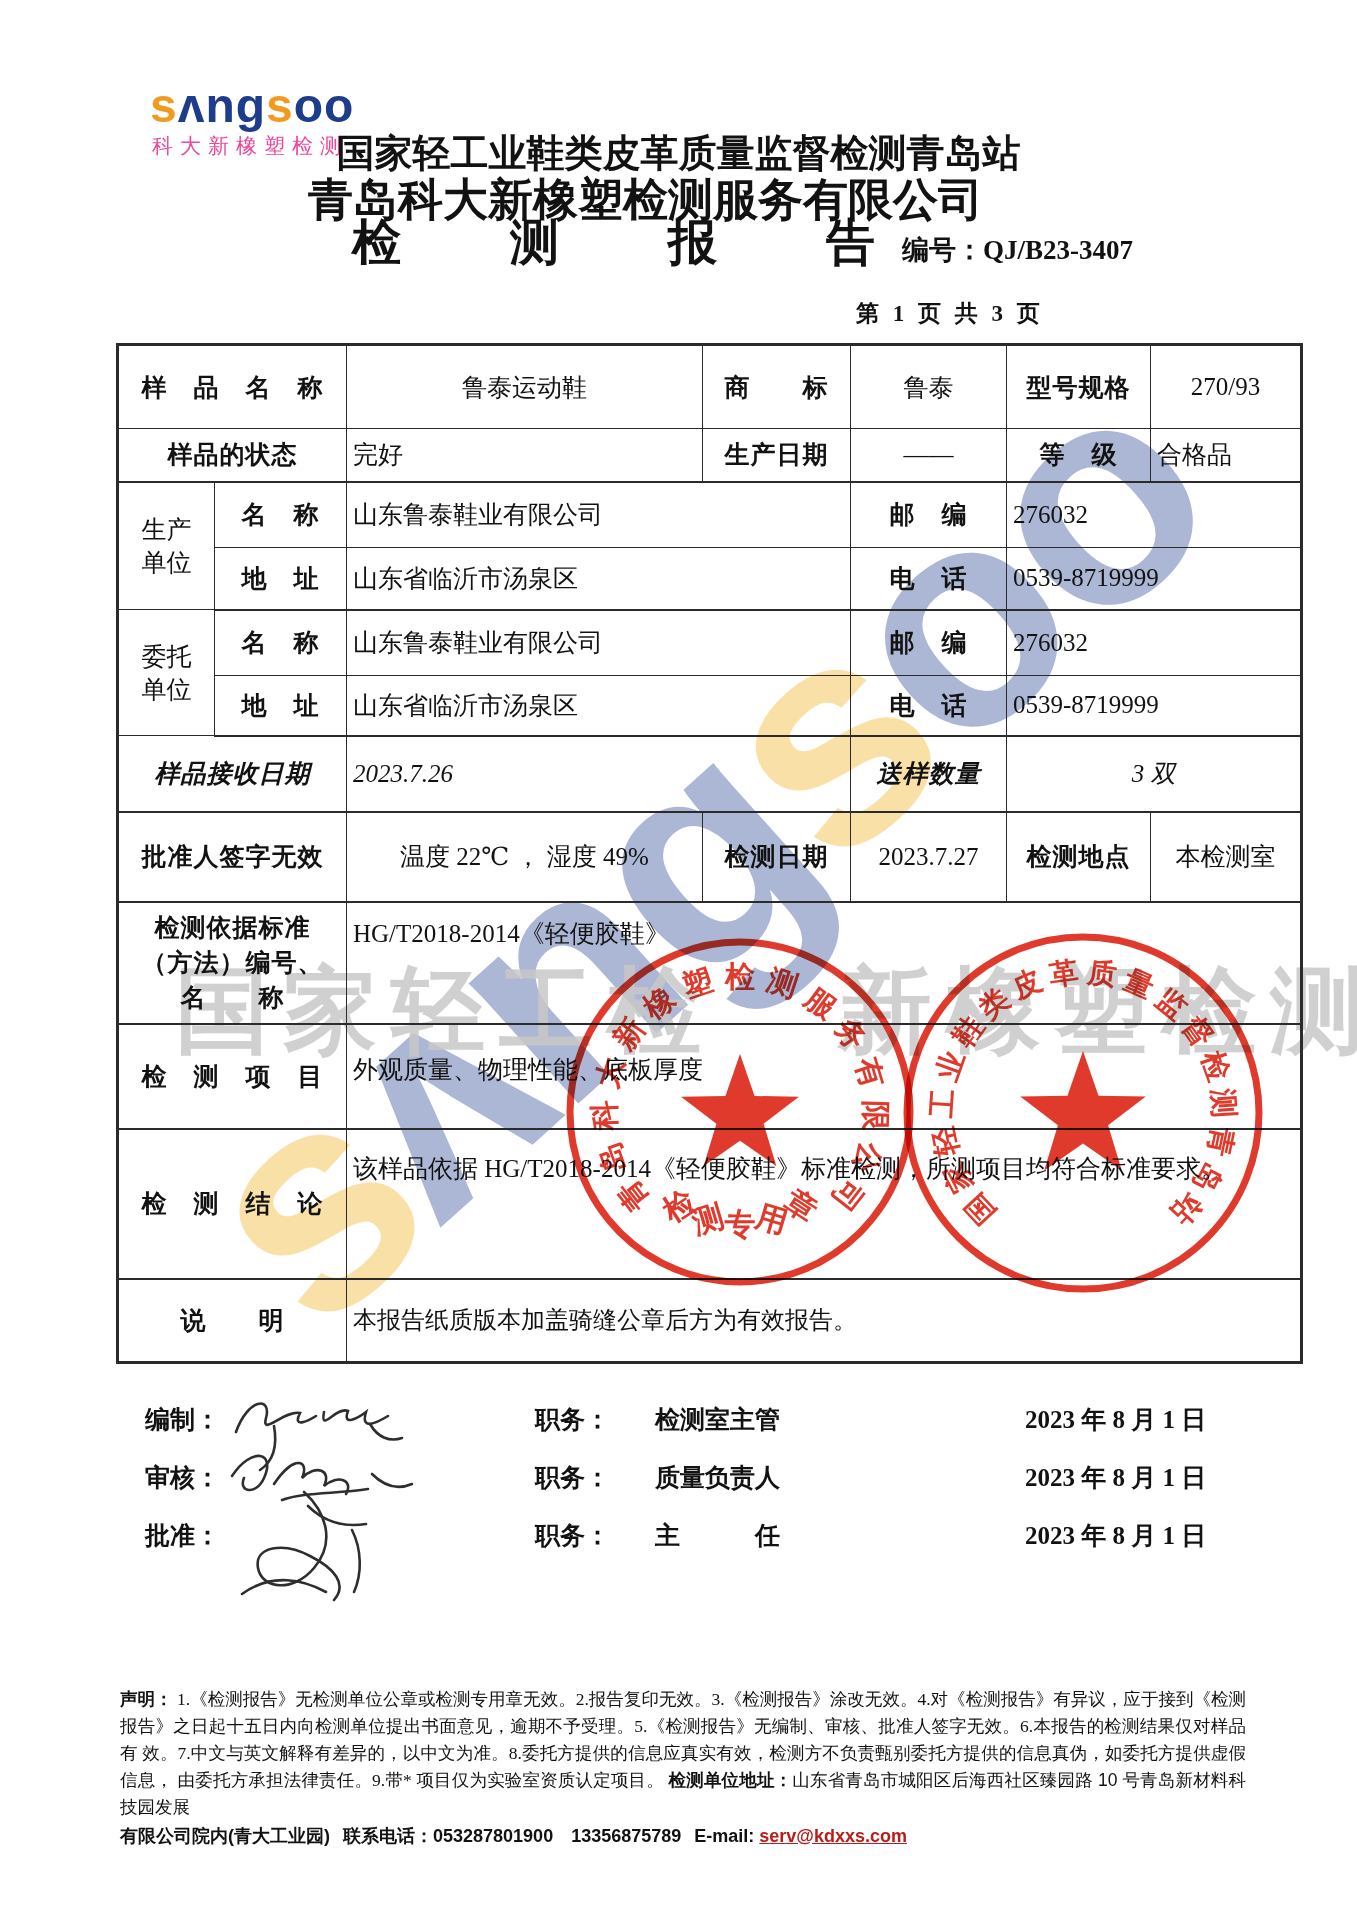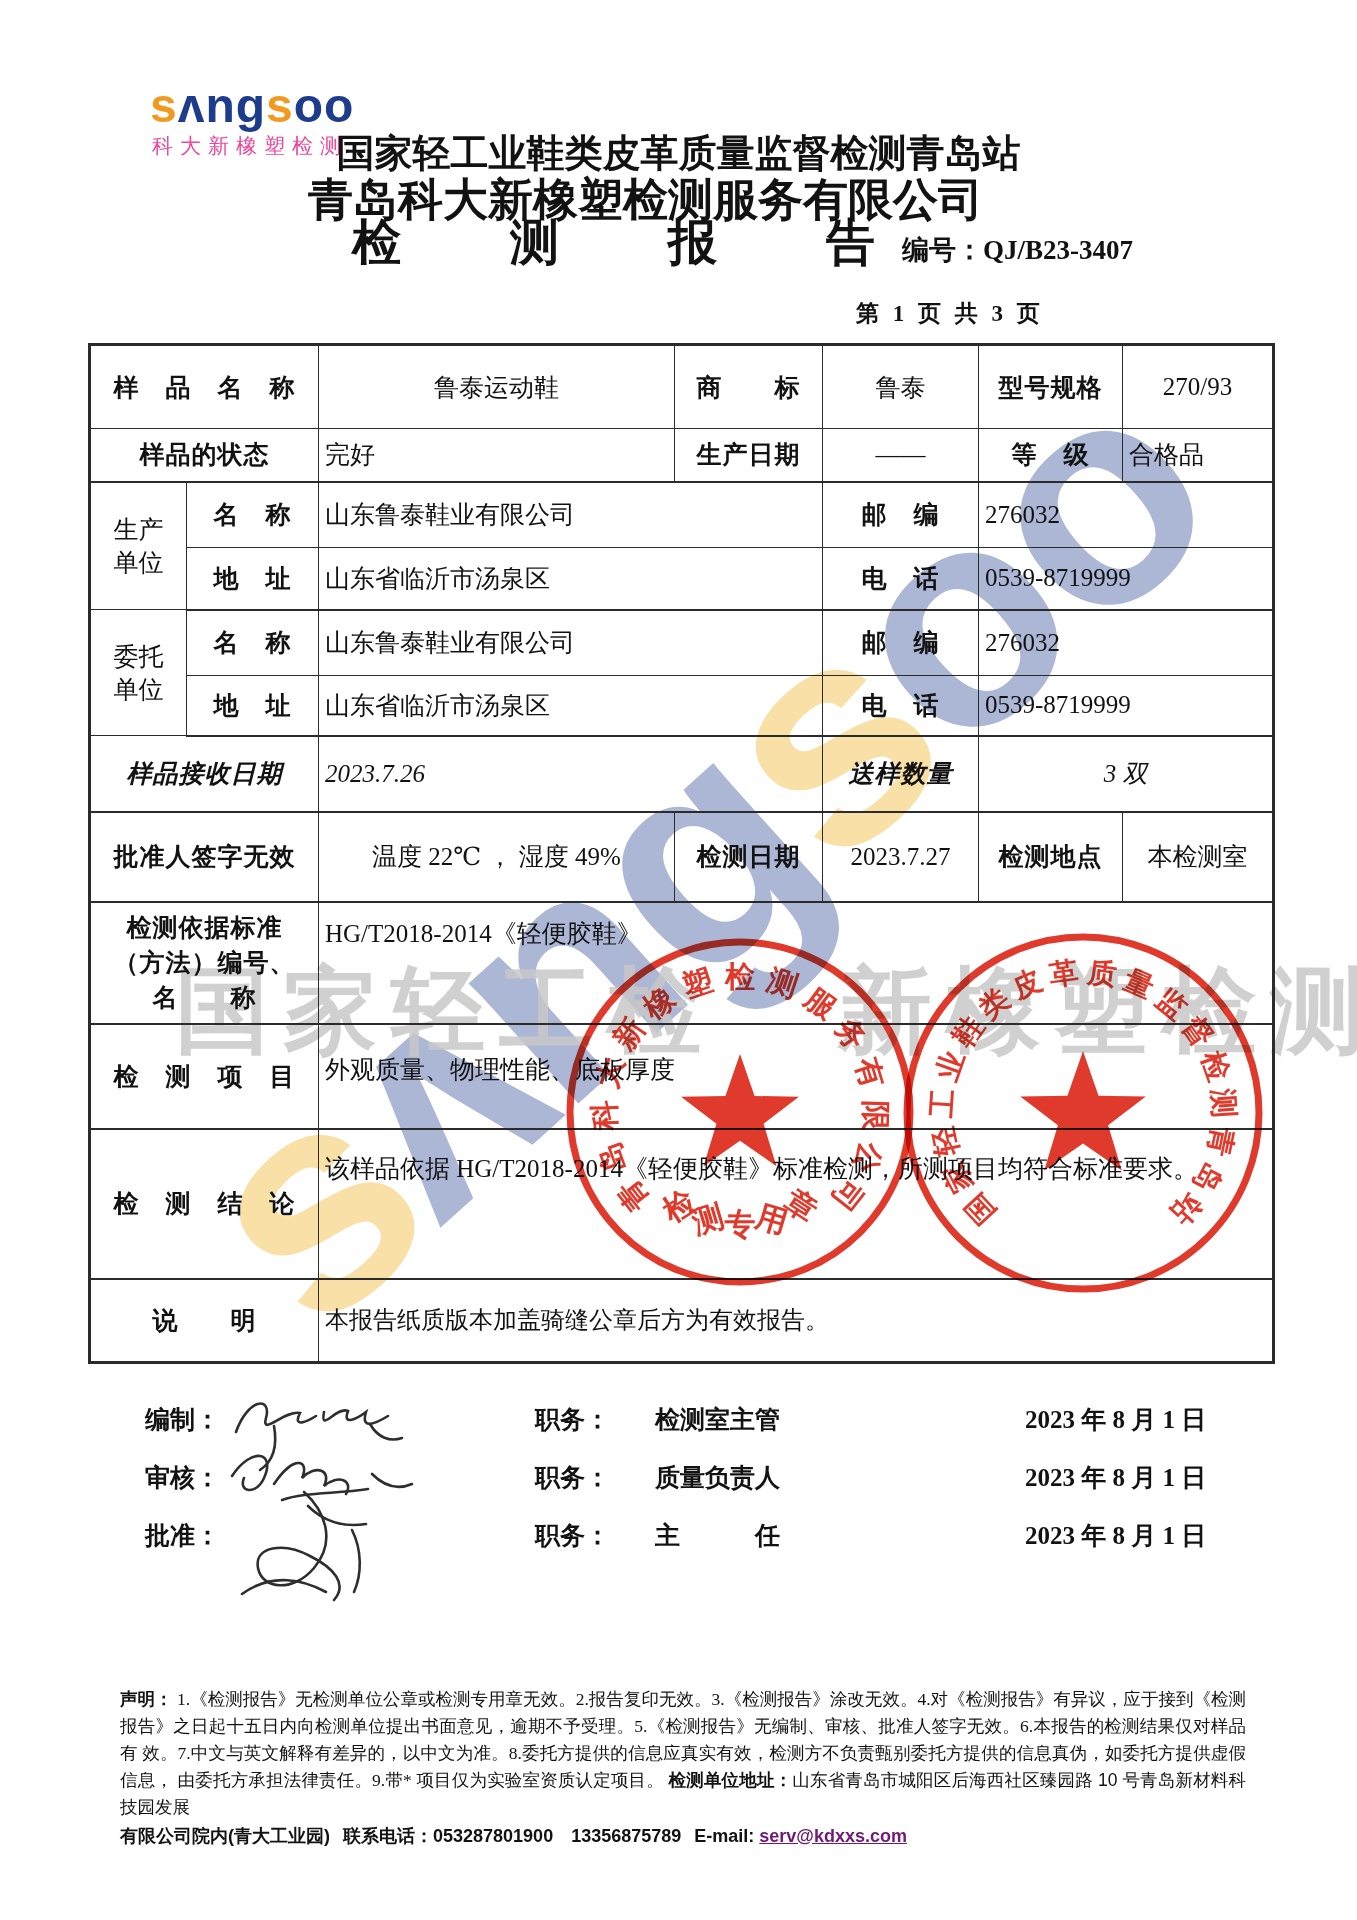--- a/index.html
+++ b/index.html
@@ -22,21 +22,21 @@
     font-weight:bold;font-size:48px;letter-spacing:1px;line-height:48px;}
   .logo-sub{left:152px;top:132px;font-family:"Liberation Sans","DejaVu Sans",sans-serif;
     font-size:21px;color:#ec4899;letter-spacing:7px;}
   .title1{left:0;top:128px;width:1357px;text-align:center;font-weight:bold;font-size:38px;}
   .title2{left:0;top:170px;width:1291px;text-align:center;font-weight:bold;font-size:45px;}
   .title3{left:352px;top:210px;font-weight:bold;font-size:49px;letter-spacing:30px;white-space:nowrap;}
   .report-no{left:902px;top:232px;font-size:27px;font-weight:bold;white-space:nowrap;}
   .page-info{left:856px;top:298px;font-size:23px;font-weight:bold;letter-spacing:4px;white-space:nowrap;}
 
   
-  table.rpt{border-collapse:collapse;table-layout:fixed;width:1184px;z-index:1;position:relative;}
+  table.rpt{border-collapse:collapse;table-layout:fixed;width:1184px;z-index:1;position:relative;margin-left:28px;}
   table.rpt td{border:1px solid #2b2b2b;padding:0 6px;font-size:25px;overflow:hidden;}
   table.rpt{border:3px solid #2b2b2b;}
   table.rpt tr.hb>td{border-bottom-width:2px;}
   td.lab{font-weight:bold;text-align:center;letter-spacing:1px;}
   td.c{text-align:center;}
   td.v{text-align:left;padding-left:14px;}
   td.grp{font-weight:normal;text-align:center;vertical-align:middle;}
   .grp-inner{display:flex;flex-direction:column;justify-content:space-around;height:100%;}
   .std-lab div{line-height:35px;}
   td.bold-v{font-weight:normal;}
@@ -268,15 +268,15 @@
     <span>1.《检测报告》无检测单位公章或检测专用章无效。2.报告复印无效。3.《检测报告》涂改无效。4.对《检测报告》有异议，应于接到《检测</span>
     <span>报告》之日起十五日内向检测单位提出书面意见，逾期不予受理。5.《检测报告》无编制、审核、批准人签字无效。6.本报告的检测结果仅对样品有</span>
     <span>效。7.中文与英文解释有差异的，以中文为准。8.委托方提供的信息应真实有效，检测方不负责甄别委托方提供的信息真伪，如委托方提供虚假信息，</span>
     <span>由委托方承担法律责任。9.带* 项目仅为实验室资质认定项目。</span>
     <b class="lbl">检测单位地址：</b><span class="sans">山东省青岛市城阳区后海西社区臻园路 10 号青岛新材料科技园发展</span>
   </div>
   <div class="sans-line" style="margin-top:2px;">
     <span>有限公司院内(青大工业园)</span>
     <b style="margin-left:8px;margin-top:44px;">联系电话：</b><span>053287801900　13356875789</span>
     <b style="margin-left:8px;">E-mail:</b>
-    <a href="#" id="email-link" style="color: #701a75;">serv@kdxxs.com</a>
+    <a href="#" id="email-link" style="color: #b91c1c;">serv@kdxxs.com</a>
   </div>
 </div>
 
 </body></html>

